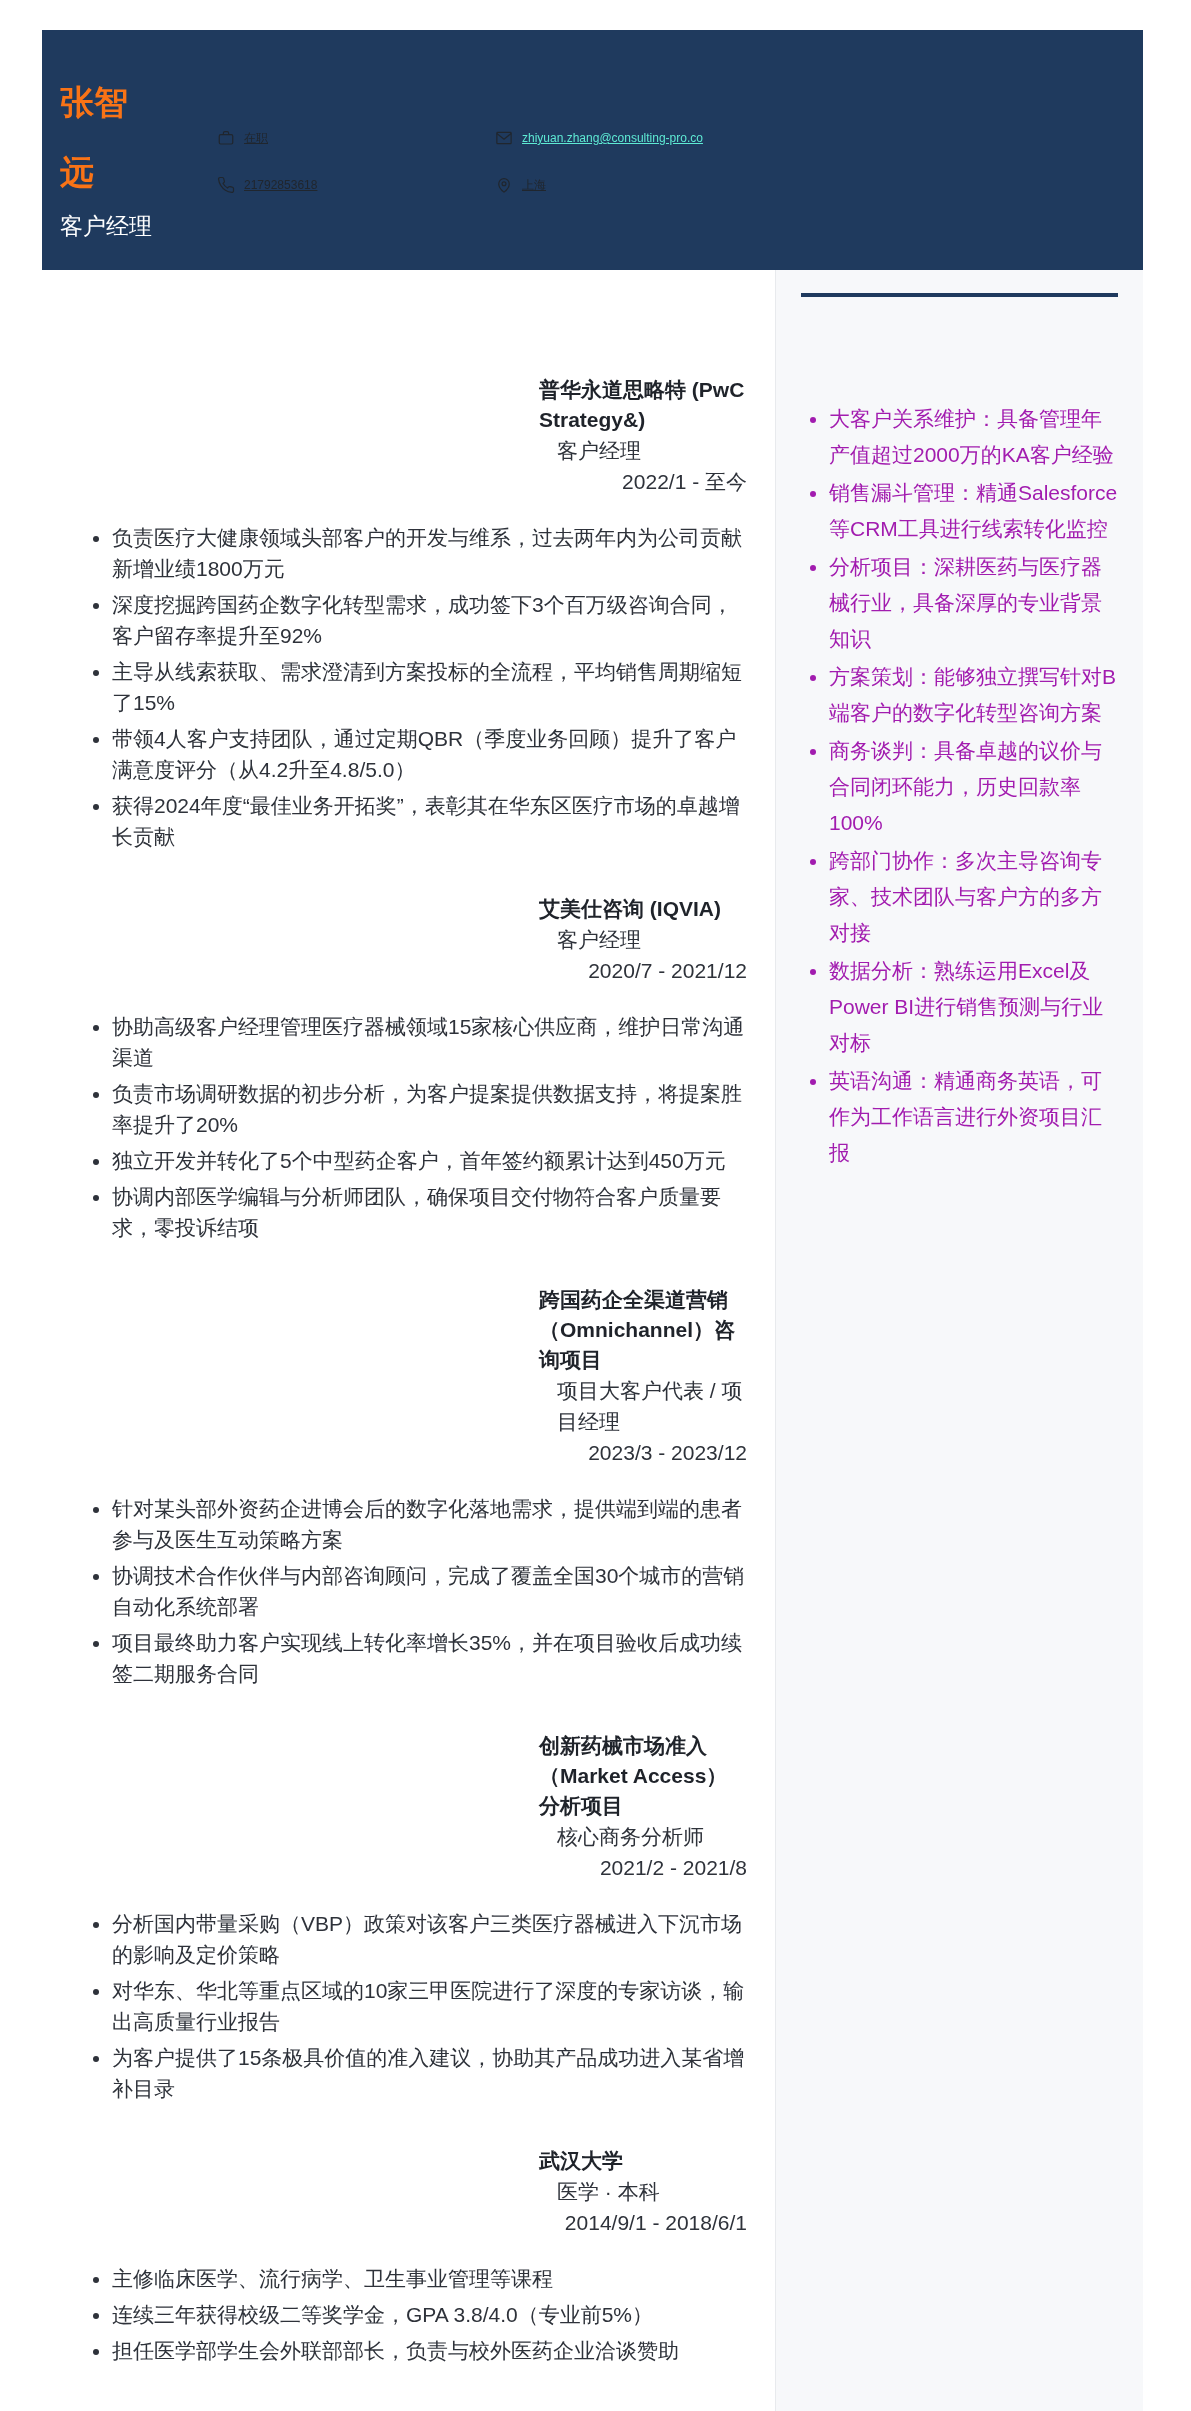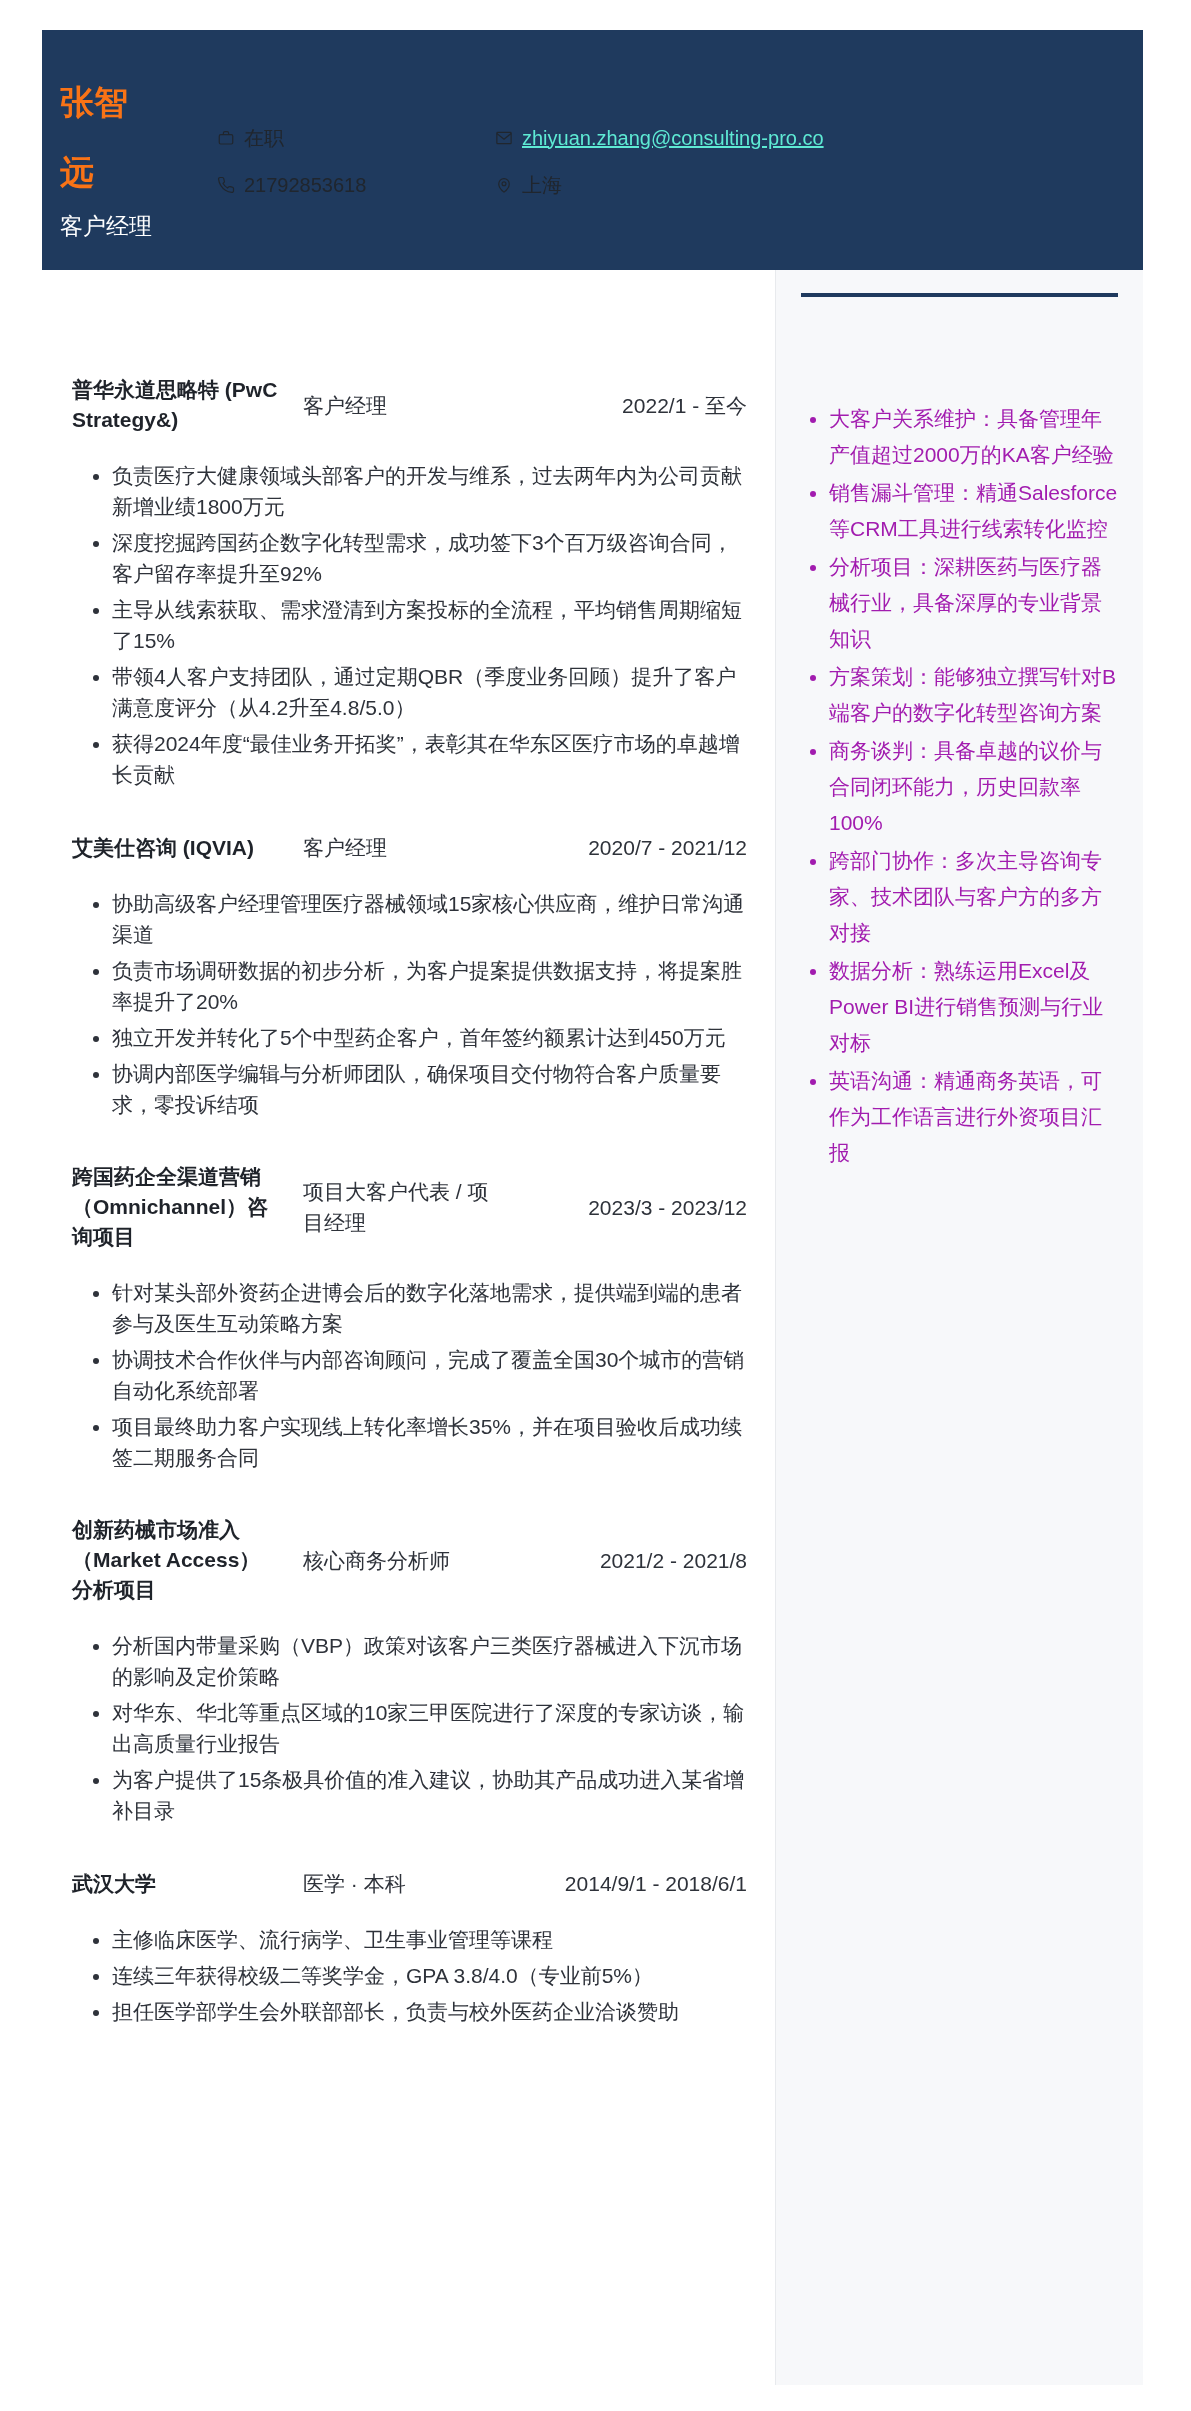--- a/index.html
+++ b/index.html
@@ -21,21 +21,21 @@
     color:#f97316; font-weight:700; font-size:34px; line-height:70px;
     width:80px; word-break:break-all;
   }
   .job-title { color:#ffffff; font-size:23px; line-height:30px; margin-top:4px; white-space:nowrap; }
   .contact-wrap { display:flex; flex:1; min-width:0; padding-top:97px; margin-left:37px; }
   .contact-col { display:flex; flex-direction:column; }
   .contact-col-1 { width:278px; flex:0 0 auto; }
   .contact-col-2 { flex:1; min-width:0; }
   .contact-row {
     display:flex; align-items:center; height:22px; margin-bottom:25px;
-    color:#20262e; font-size:20px; white-space:nowrap; overflow:hidden;
+    color:#20262e; font-size:12px; white-space:nowrap; overflow:hidden;text-decoration:underline;
   }
   .contact-row .cicon { width:18px; height:18px; flex:0 0 auto; margin-right:9px; }
   .cicon svg { width:18px; height:18px; stroke:#20262e; fill:none; stroke-width:1.6; display:block; }
   .email-link { color:#5eead4; text-decoration:underline; }
 
   
   .main { display:flex; align-items:stretch; min-height:2115px; }
   .left-col { flex:1; min-width:0; padding:0 28px 60px 30px; }
   .sidebar {
     width:368px; flex:0 0 auto; background:#f7f8fa;
@@ -43,21 +43,21 @@
   }
   .accent-bar { height:4px; background:#1f3a5e; margin-bottom:104px; }
   .skills { list-style:disc; padding-left:28px; }
   .skills li { font-size:21px; line-height:36px; margin-bottom:2px; color:#a21caf; }
 
   
   .block-first { margin-top:105px; }
   .block-gap   { margin-top:106px; }
   .block-edu   { margin-top:143px; }
   .entry + .entry { margin-top:42px; }
-  .entry-head { display:flex; align-items:center; }
+  .entry-head { display:flex; align-items:flex-end;flex-direction:column; }
   .company {
     width:208px; flex:0 0 auto; font-size:21px; line-height:30px;
     font-weight:700; color:#1f232a;
   }
   .role { width:190px; flex:0 0 auto; margin-left:23px; font-size:21px; line-height:31px; }
   .dates { margin-left:auto; max-width:190px; text-align:left; font-size:21px; line-height:31px; }
   .bullets { list-style:disc; margin-top:25px; padding-left:40px; }
   .bullets li { font-size:21px; line-height:31px; margin-bottom:5px; }
 </style>
 </head>

